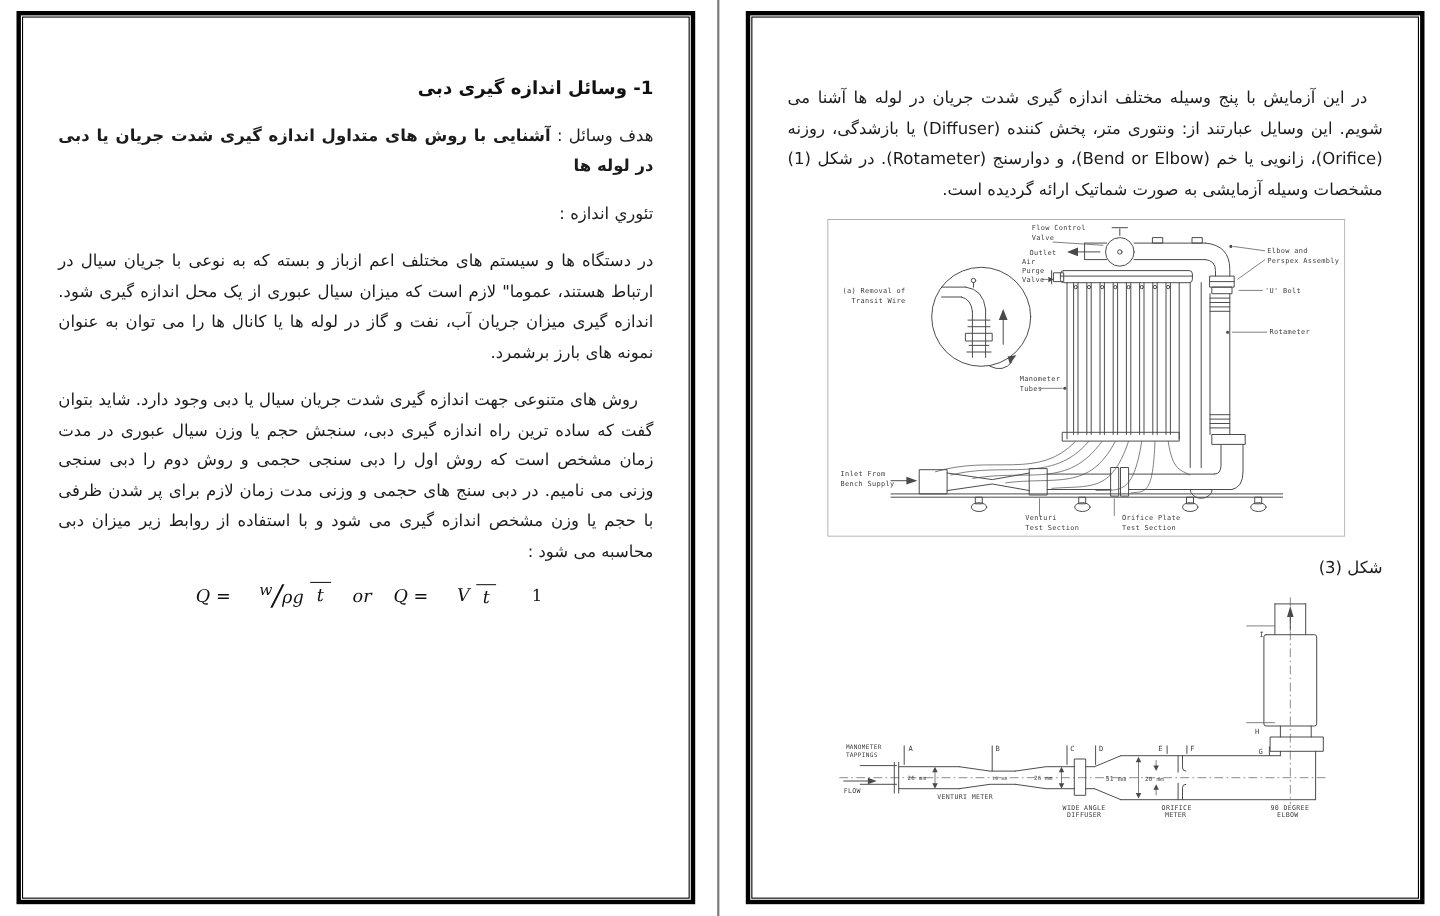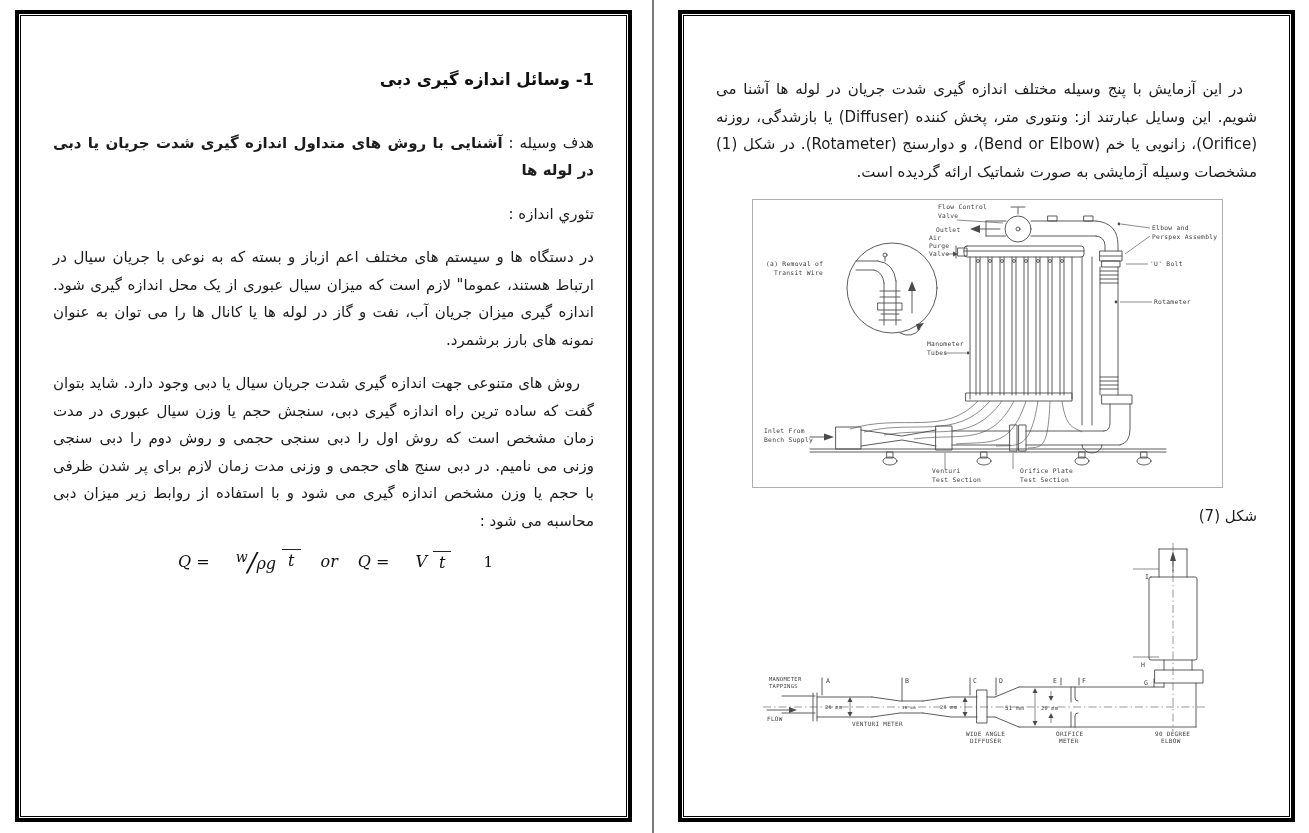--- a/index.html
+++ b/index.html
@@ -6,21 +6,21 @@
   body{width:1309px;height:833px;position:relative;background:#ffffff;
        font-family:"DejaVu Sans",sans-serif;overflow:hidden;}
   .separator{position:absolute;left:652px;top:0;width:2px;height:833px;background:#7a7a7a;}
   .page{position:absolute;top:10px;width:609px;height:804px;border:4px solid #000;background:#fff;}
   .page-inner-frame{position:absolute;inset:1px;border:1px solid #000;pointer-events:none;}
   .page-left{left:15px;}
   .page-right{left:678px;}
   .content{position:absolute;inset:0;padding:52px 34px 0;direction:rtl;text-align:justify;
            font-size:15px;line-height:27.5px;color:#1c1c1c;}
   .content-r{padding-top:62px;}
-  h1.title{font-size:16.5px;font-weight:bold;margin:0 0 36px;color:#111;}
+  h1.title{font-size:16.5px;font-weight:bold;margin:0 0 16px;color:#111;}
   p{margin:0 0 14px;}
   .mt{margin-top:16px;}
   .indent{text-indent:14px;}
   .b{font-weight:bold;}
   .formula{direction:ltr;display:flex;align-items:center;justify-content:center;gap:20px;
            font-family:"DejaVu Serif",serif;font-style:italic;font-size:16px;color:#111;
            margin:12px 0 18px;transform:translateX(12px);line-height:normal;}
   .frac{display:inline-flex;flex-direction:row;align-items:center;}
   .frac .den{border-top:1px solid #222;align-self:stretch;text-align:center;padding:1px 6px 0;}
   .num{padding:0 6px 1px;white-space:nowrap;}
@@ -40,21 +40,21 @@
 </style>
 </head>
 <body>
 
 <div class="separator"></div>
 
 <div class="page page-left">
   <div class="page-inner-frame"></div>
   <div class="content">
     <h1 class="title">1- وسائل اندازه گیری دبی</h1>
-    <p><span>هدف وسیله : </span><span class="b">آشنایی با روش های متداول اندازه گیری شدت جریان یا دبی در لوله ها</span></p>
+    <p><span>هدف وسائل : </span><span class="b">آشنایی با روش های متداول اندازه گیری شدت جریان یا دبی در لوله ها</span></p>
     <p class="mt">تئوري اندازه :</p>
     <p class="mt">در دستگاه ها و سیستم های مختلف اعم ازباز و بسته  که به نوعی با جریان سیال در ارتباط هستند، عموما" لازم است که میزان سیال عبوری از یک محل اندازه گیری شود. اندازه گیری میزان جریان آب، نفت و گاز در لوله ها یا کانال ها را می توان به عنوان نمونه های بارز برشمرد.</p>
     <p class="mt indent">روش های متنوعی جهت اندازه گیری شدت جریان سیال یا دبی وجود دارد. شاید بتوان گفت که ساده ترین راه اندازه گیری دبی، سنجش حجم یا وزن سیال عبوری در مدت زمان مشخص است که روش اول را دبی سنجی حجمی و روش دوم را دبی سنجی وزنی می نامیم. در دبی سنج های حجمی و وزنی مدت زمان لازم برای پر شدن ظرفی با حجم یا وزن مشخص اندازه گیری می شود و با استفاده از روابط زیر میزان دبی محاسبه می شود :</p>
 
     <div class="formula">
       <span>Q =</span>
       <span class="frac">
         <span class="num"><span class="wsup">w</span><span class="slash">∕</span><span>ρg</span></span>
         <span class="den">t</span>
       </span>
@@ -214,21 +214,21 @@
 
       <text x="180" y="274" font-size="6.3">Venturi</text>
       <text x="180" y="283" font-size="6.3">Test Section</text>
       <path class="sthin" d="M193,254 V270"></path>
       <text x="268" y="274" font-size="6.3">Orifice Plate</text>
       <text x="268" y="283" font-size="6.3">Test Section</text>
       <path class="sthin" d="M261,254 V270"></path>
     </svg>
   </div>
 
-  <div class="caption">شکل (7)</div>
+  <div class="caption">شکل (3)</div>
 
   <div class="fig fig2">
     <svg width="535" height="250" viewBox="0 0 535 250">
 
       <path class="cl" d="M8,172 H452"></path>
       <path class="cl" d="M418,8 V196"></path>
 
       <g>
         <path class="s" d="M12,175 H36"></path>
         <polygon class="sf" points="42,175 34,172 34,178"></polygon>

